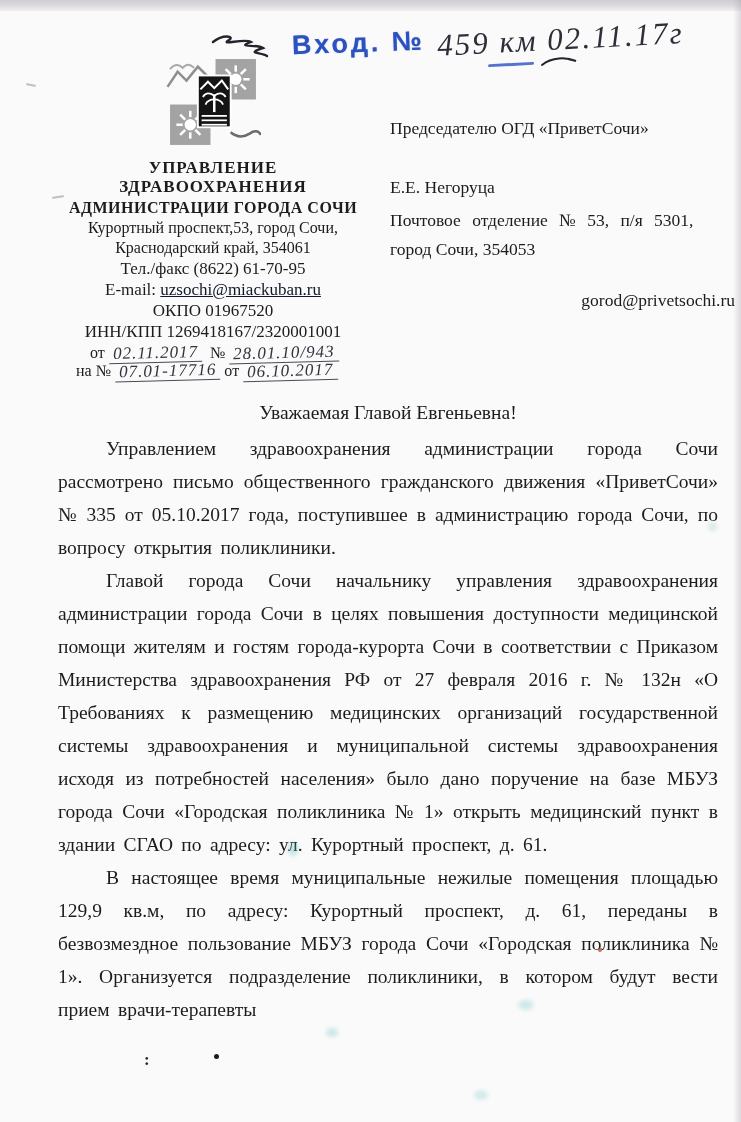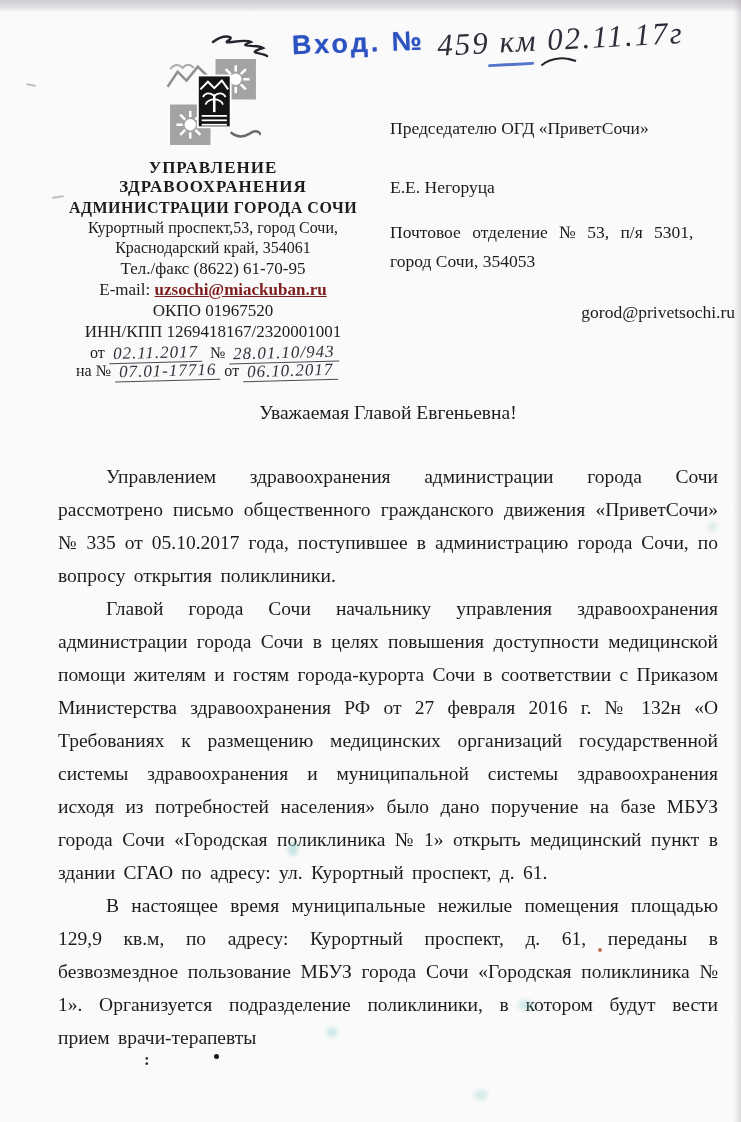--- a/index.html
+++ b/index.html
@@ -42,44 +42,44 @@
   
   .letterhead{
     position:absolute;left:38px;top:56px;width:350px;
     text-align:center;line-height:1.12;
   }
   .logo{margin:0 auto 6px auto;width:96px;height:92px;}
   .org-1,.org-2{font-weight:bold;font-size:17px;letter-spacing:1px;}
   .org-3{font-weight:bold;font-size:16px;letter-spacing:.5px;margin-top:3px;}
   .lh-line{font-size:16px;margin-top:2px;}
   .lh-line.big{font-size:17px;}
-  .lh-email a,.lh-email .mail{text-decoration:underline;color:#7f1d1d;font-weight:bold;}
+  .lh-email a,.lh-email .mail{text-decoration:underline;color:#0f172a;}
   .ref-line{font-size:16px;margin-top:3px;text-align:left;padding-left:52px;white-space:nowrap;}
   .hand{
     font-style:italic;color:#32323e;font-size:17px;letter-spacing:1px;
     border-bottom:1.4px solid #4a4a52;
     display:inline-block;transform:rotate(-1.5deg);
     padding:0 4px;line-height:1.05;
   }
 
   
   .addressee{position:absolute;left:390px;top:118px;width:345px;font-size:17.5px;}
   .addr-line1{margin-bottom:8px;}
   .addr-line2{margin-top:38px;}
-  .addr-line3{margin-top:24px;word-spacing:7px;}
+  .addr-line3{margin-top:12px;word-spacing:7px;}
   .addr-line4{margin-top:8px;}
   .addr-email{margin-top:30px;text-align:right;}
 
   
   .salutation{
     position:absolute;left:58px;top:402px;width:660px;
     text-align:center;font-size:19.5px;
   }
   .body-text{
-    position:absolute;left:58px;top:460px;width:660px;
+    position:absolute;left:58px;top:432px;width:660px;
     font-size:19.5px;line-height:33px;
     text-align:justify;
   }
   .body-text p{margin:0;text-indent:48px;word-spacing:3.5px;}
 
   
   .ink-colon{position:absolute;left:144px;top:1050px;font-size:17px;font-weight:bold;color:#222;}
   .ink-dot{position:absolute;left:214px;top:1054px;width:5px;height:5px;border-radius:50%;background:#1b1b1b;}
   .smudge{position:absolute;border-radius:50%;filter:blur(2px);}
   .sm1{left:288px;top:842px;width:10px;height:14px;background:rgba(90,190,185,.35);}

